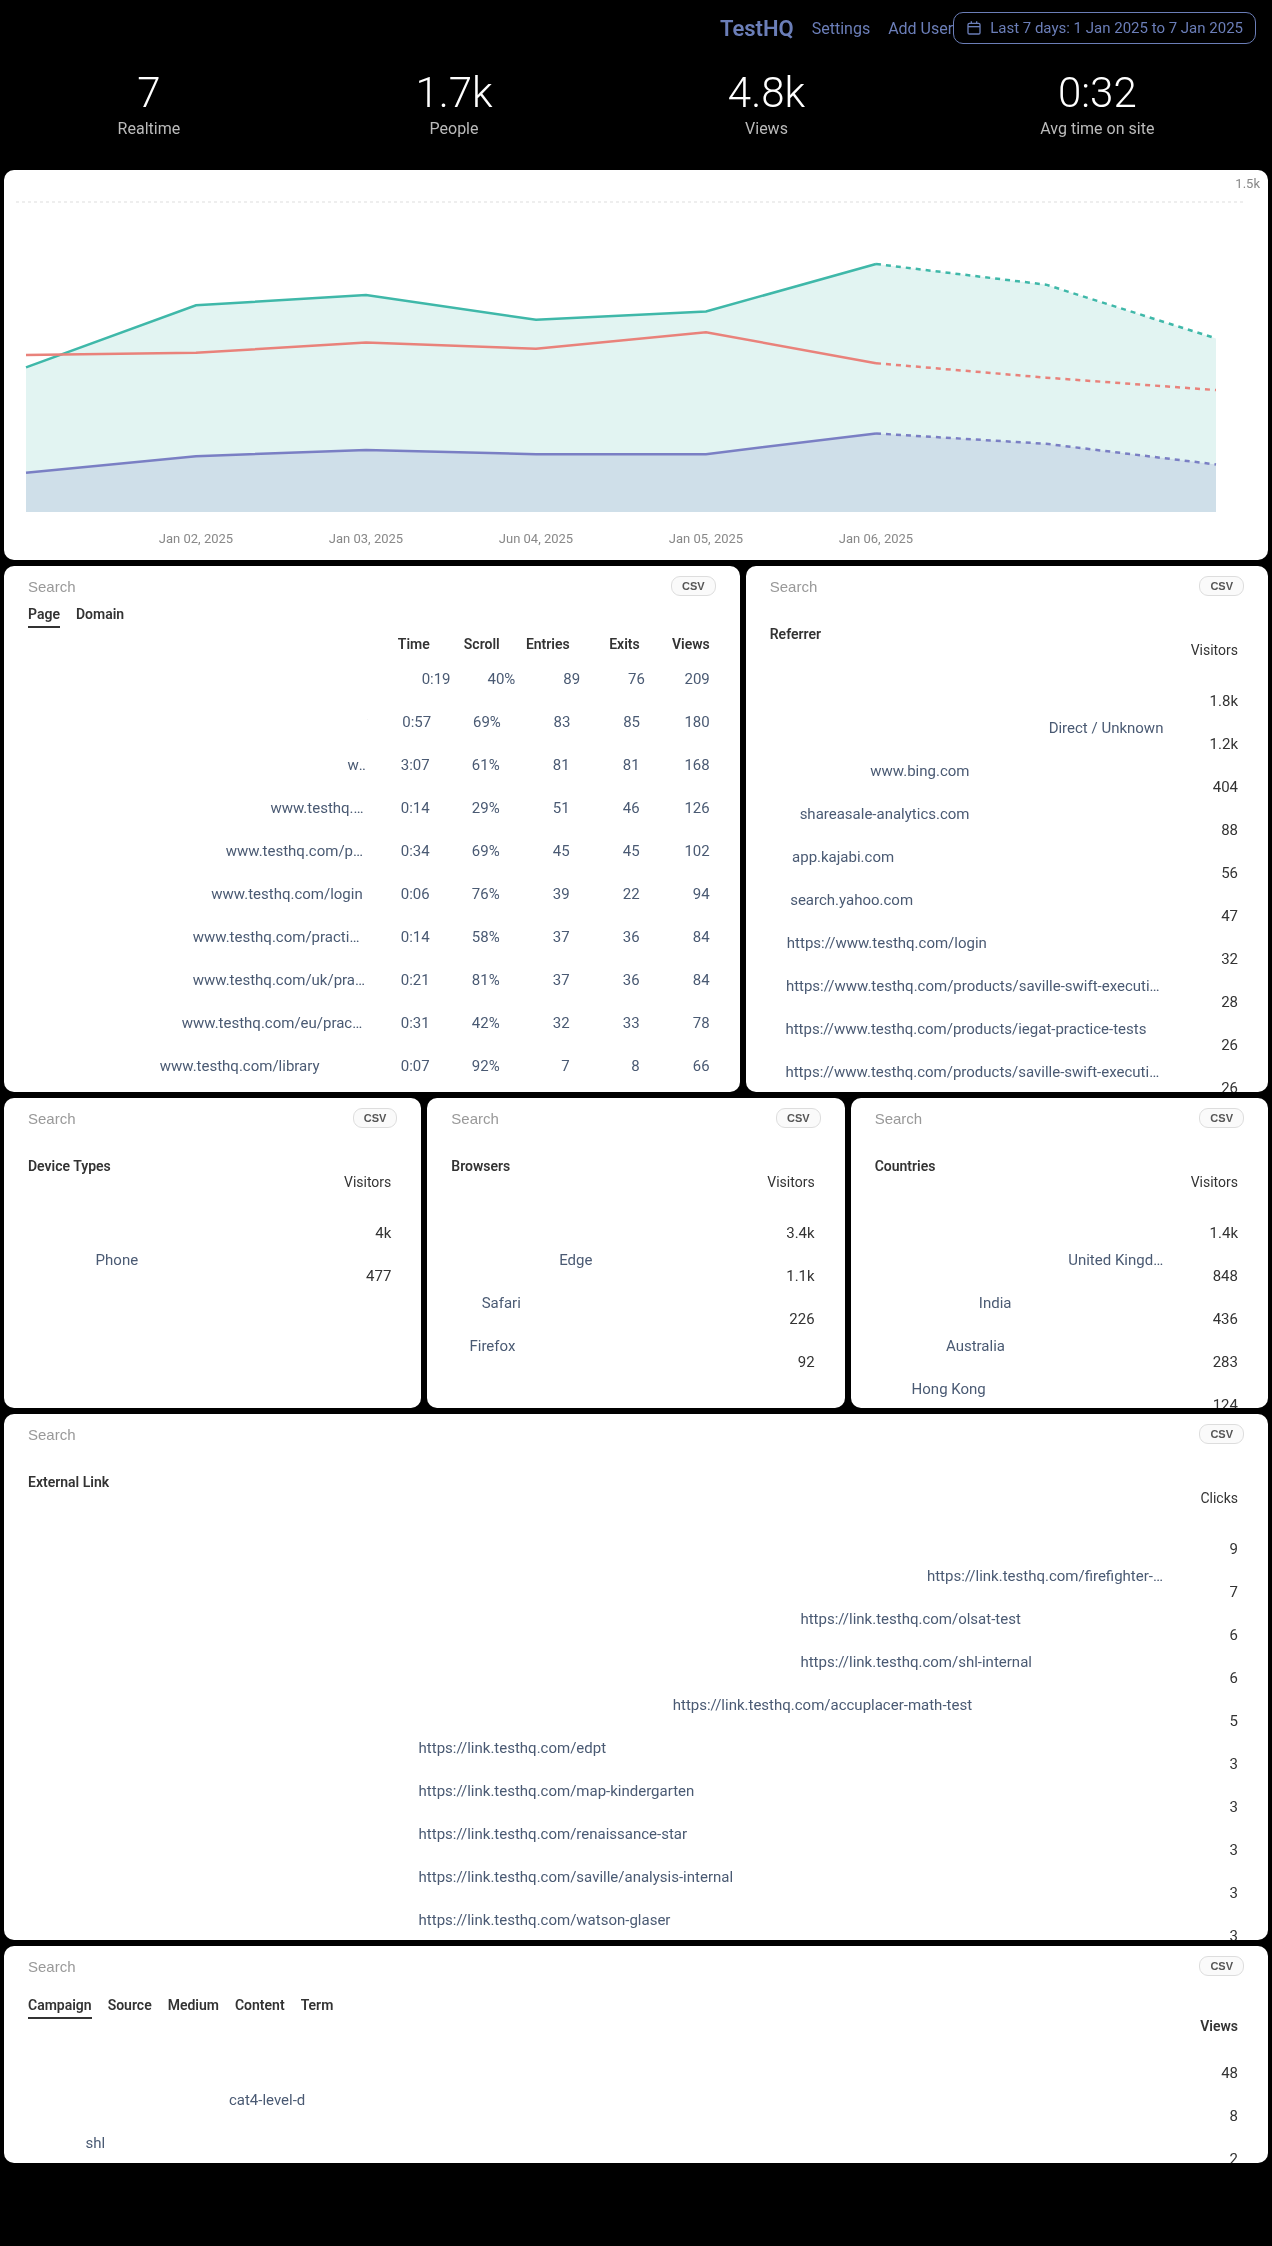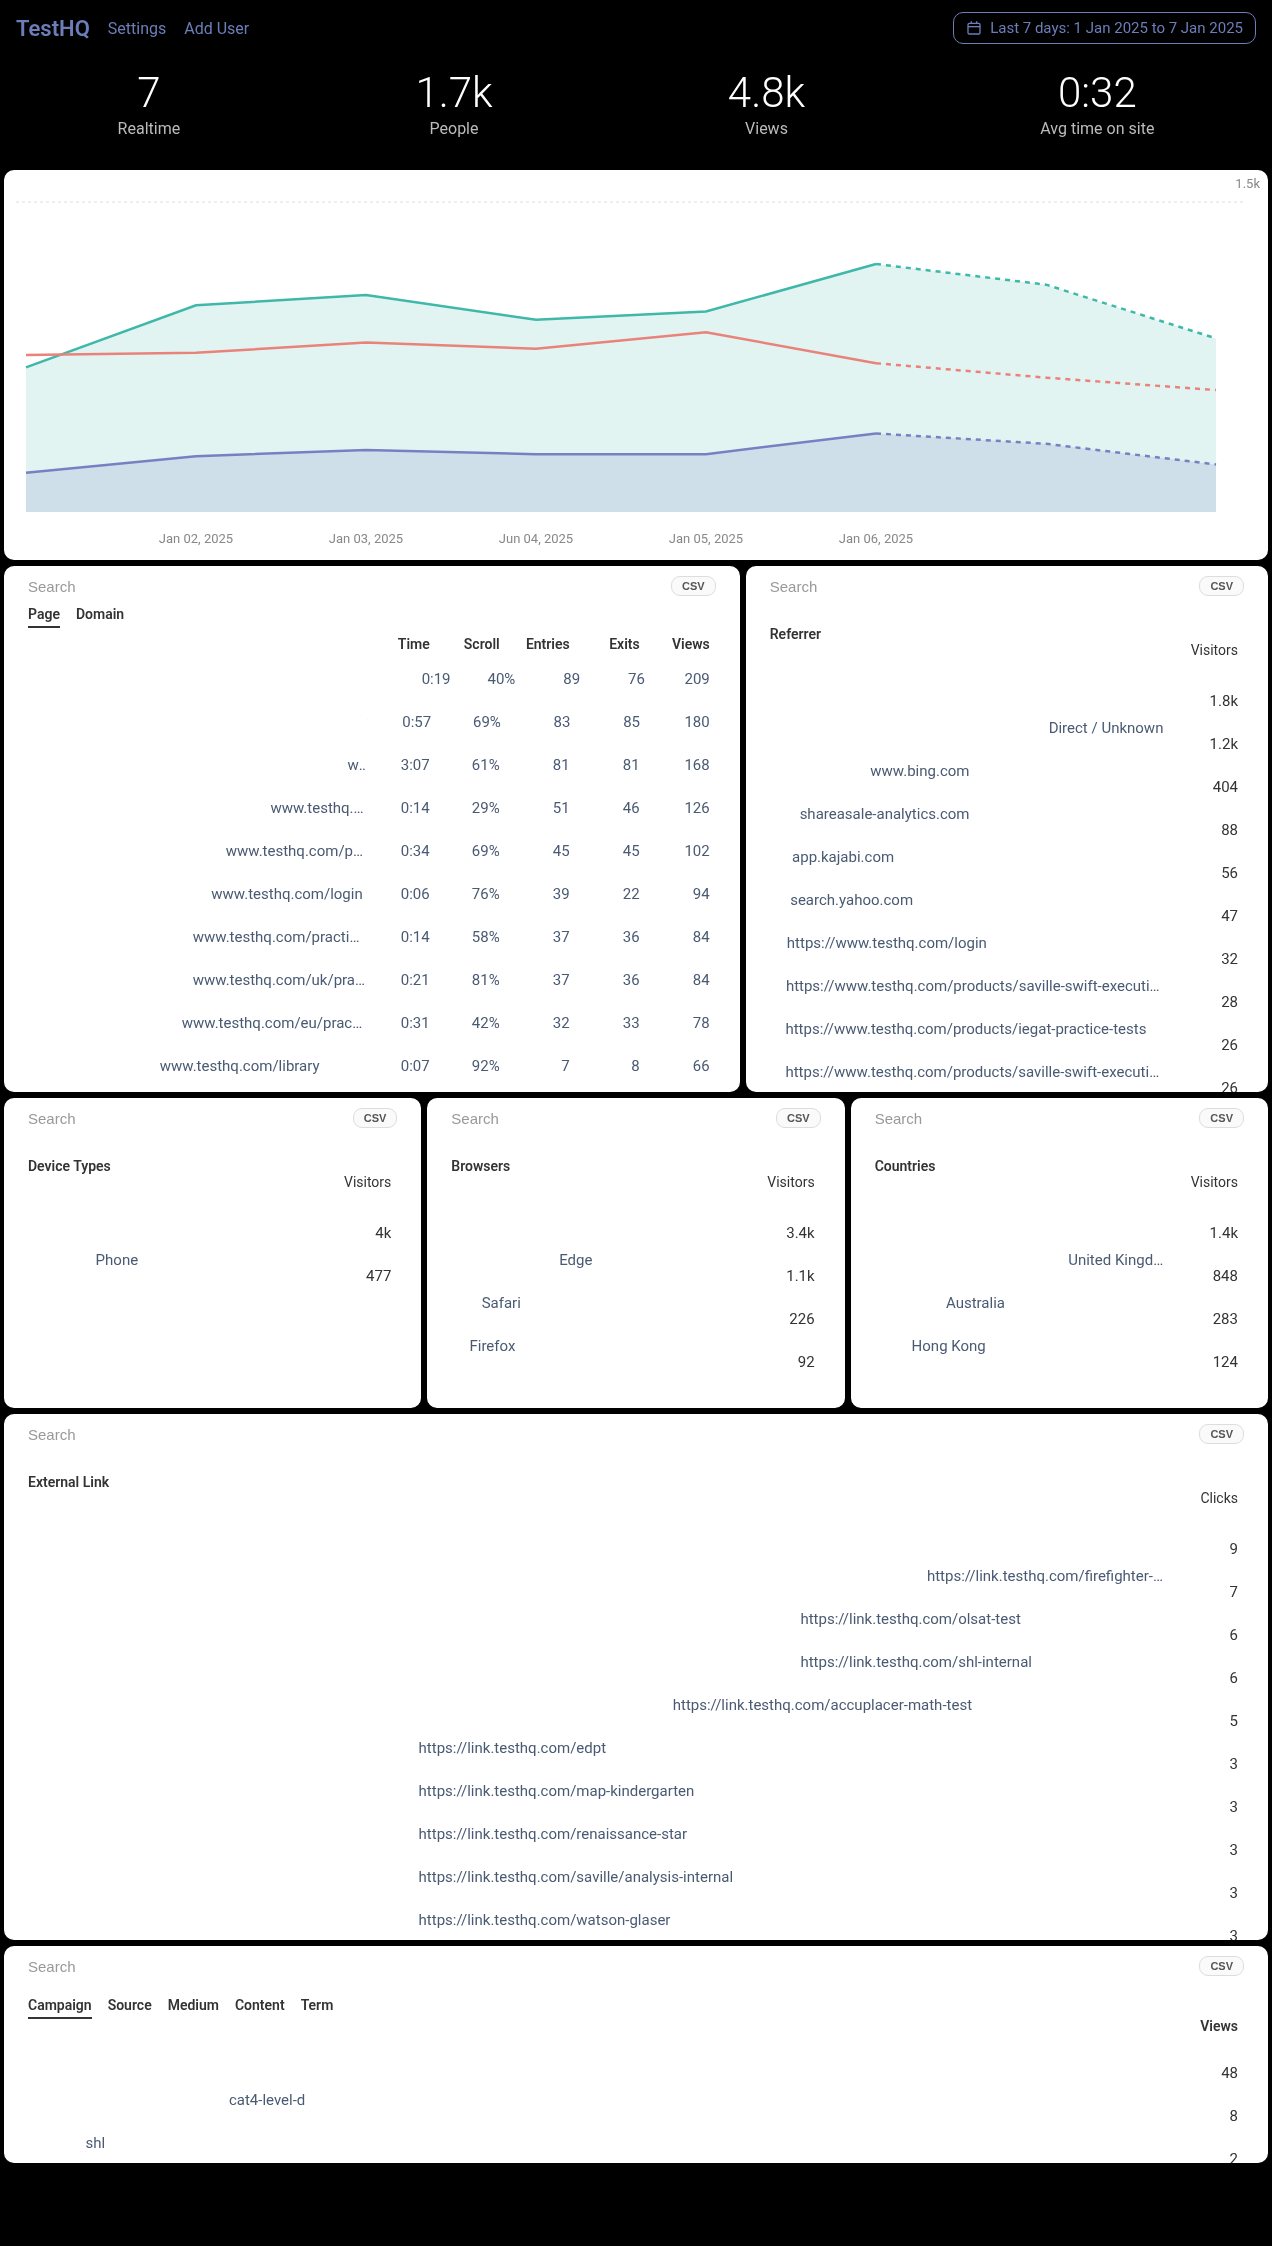--- a/index.html
+++ b/index.html
@@ -7,21 +7,21 @@
   font-family: -apple-system, BlinkMacSystemFont, "Segoe UI", Roboto, sans-serif;
   background: #000;
   color: #333;
   width: 1272px;
 }
 .header {
   background: #000;
   padding: 12px 16px 0;
   display: flex;
   align-items: center;
-  justify-content: space-between;
+  justify-content: flex-end;
 }
 .header-left { display: flex; align-items: center; gap: 18px; }
 .logo { color: #6b7eb8; font-size: 22px; font-weight: 600; }
 .nav-link { color: #6b7eb8; font-size: 16px; cursor: pointer; }
 .date-picker {
   border: 1px solid #6b7eb8; border-radius: 10px;
   padding: 6px 12px; display: flex; align-items: center; gap: 8px;
   color: #6b7eb8; font-size: 15px; cursor: pointer;
 }
 .date-picker svg { width: 16px; height: 16px; }
@@ -383,20 +383,25 @@
        <span class="bar" style="width:82.0%"></span>
        <span class="col-main">United States</span>
        <span class="col-val">1.4k</span>
       </div>
         <div class="row small-row">
        <span class="bar" style="width:49.7%"></span>
        <span class="col-main">United Kingdom</span>
        <span class="col-val">848</span>
       </div>
         <div class="row small-row">
+       <span class="bar" style="width:25.5%"></span>
+       <span class="col-main">India</span>
+       <span class="col-val">436</span>
+      </div>
+        <div class="row small-row">
        <span class="bar" style="width:16.6%"></span>
        <span class="col-main">Australia</span>
        <span class="col-val">283</span>
       </div>
         <div class="row small-row">
        <span class="bar" style="width:7.3%"></span>
        <span class="col-main">Hong Kong</span>
        <span class="col-val">124</span>
       </div>
       </div>

